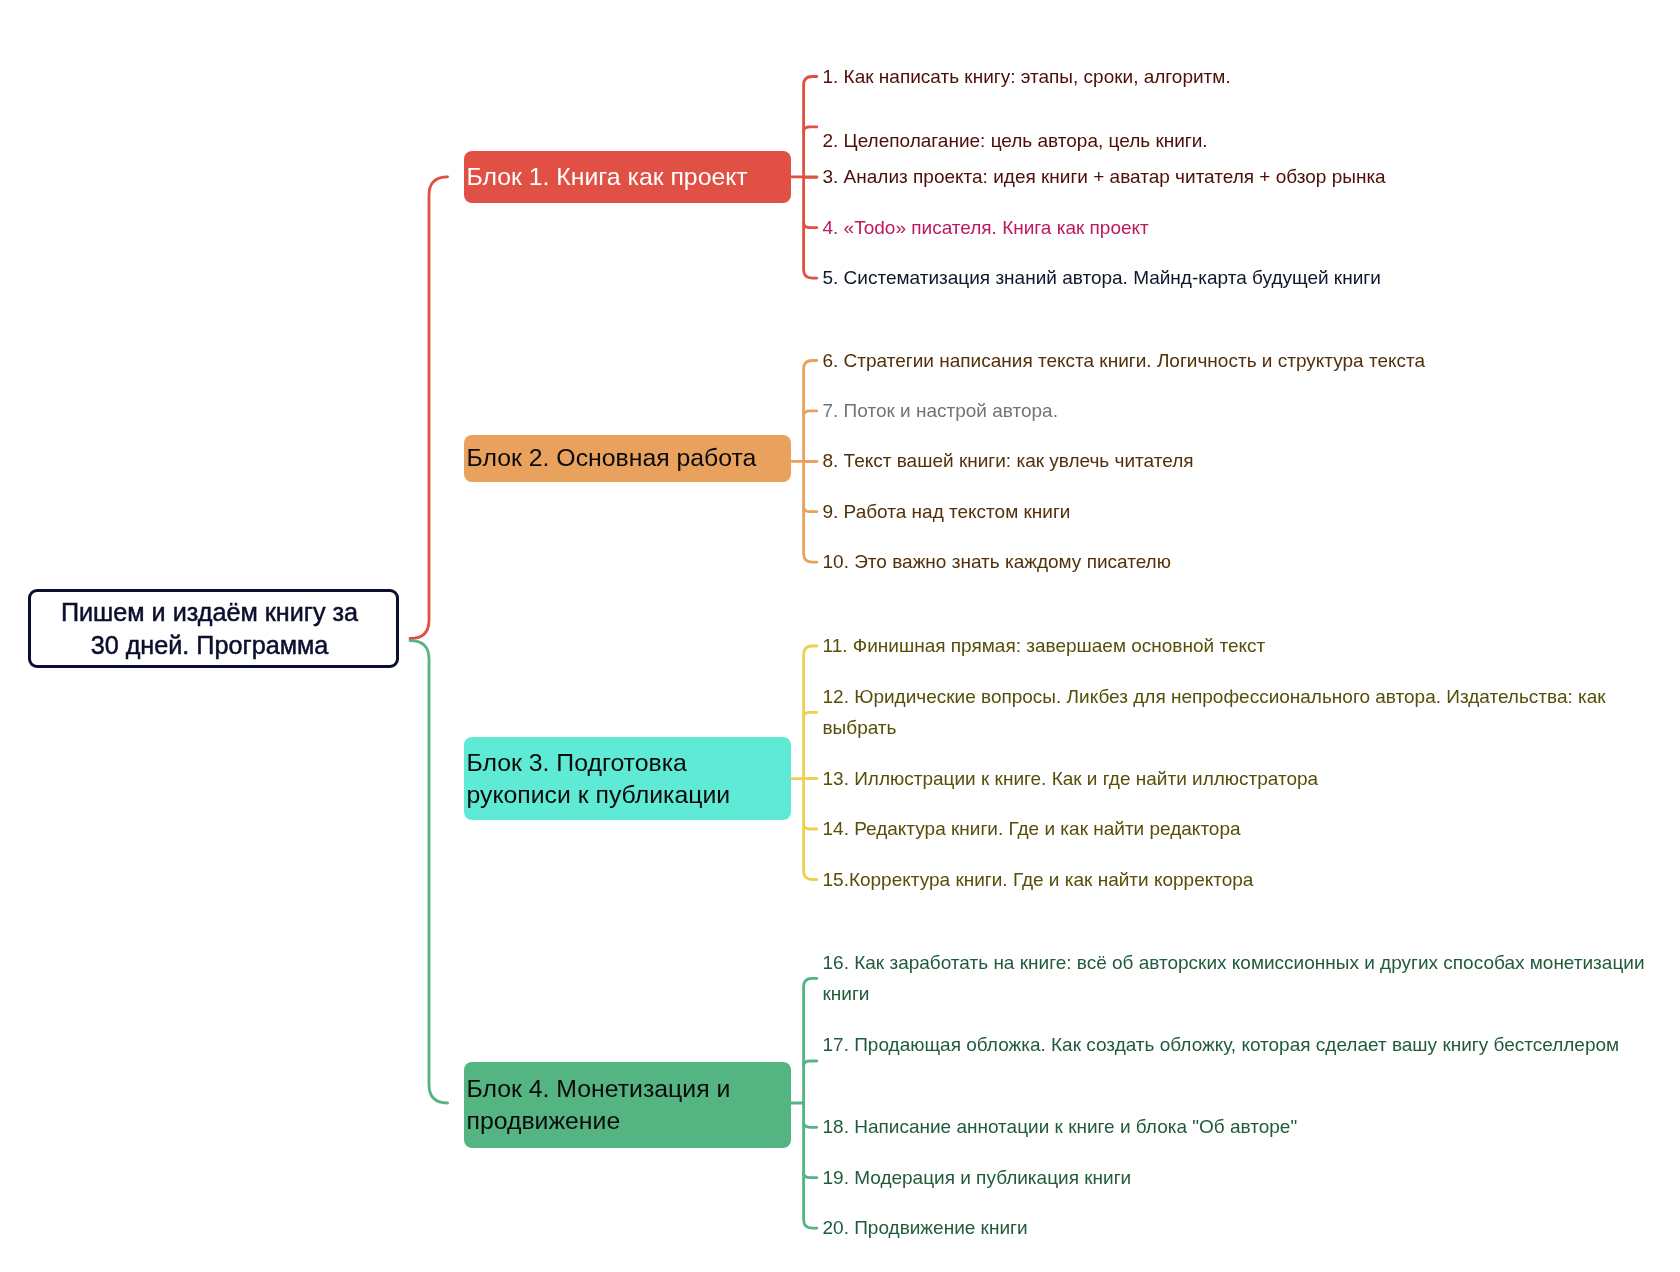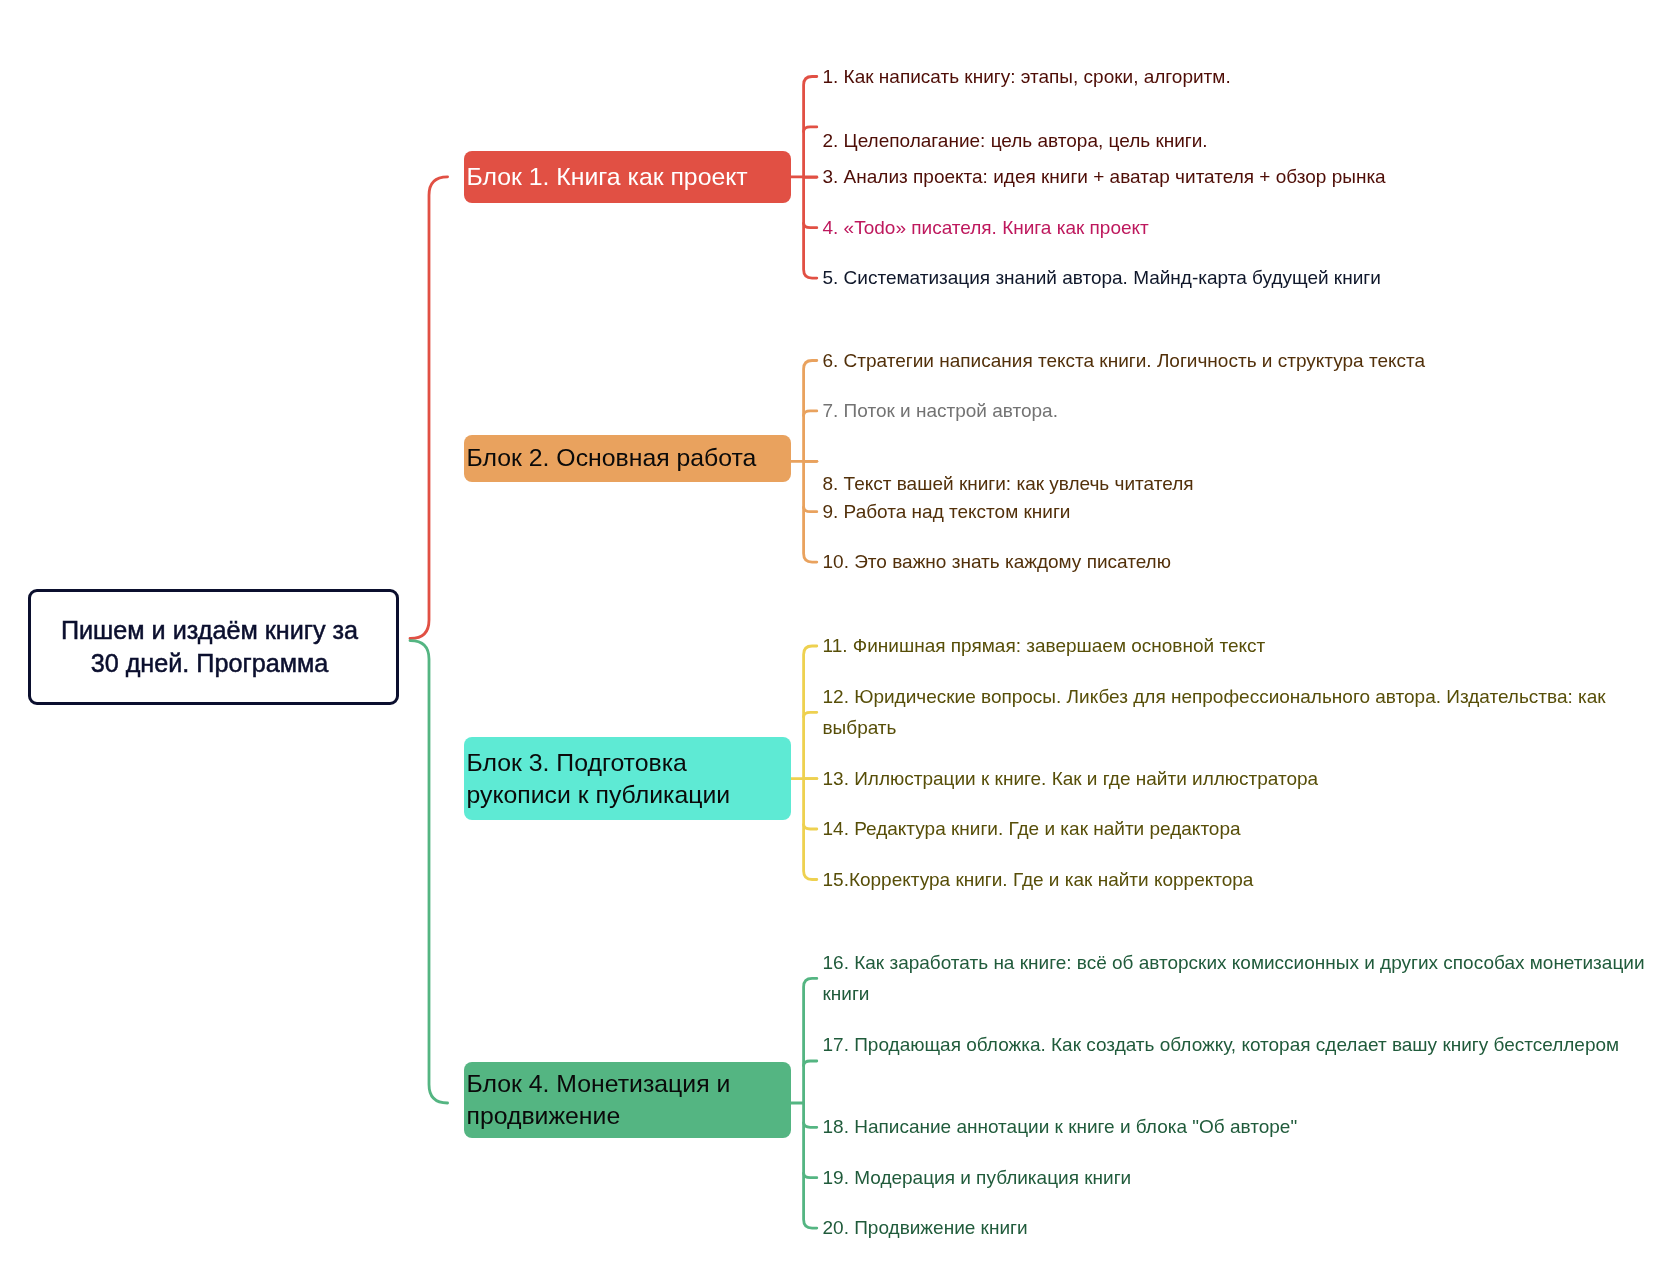--- a/index.html
+++ b/index.html
@@ -4,21 +4,21 @@
 <title>Пишем и издаём книгу за 30 дней. Программа</title>
 <style>
   html,body{margin:0;padding:0;}
   body{width:1680px;height:1272px;background:#ffffff;overflow:hidden;
        font-family:"Liberation Sans","DejaVu Sans",sans-serif;
        -webkit-font-smoothing:antialiased;}
   #canvas{position:relative;width:1680px;height:1272px;
        transform:translateZ(0);backface-visibility:hidden;}
   #connectors{position:absolute;left:0;top:0;width:1680px;height:1272px;}
   .link{fill:none;stroke-width:2.8;stroke-linecap:round;stroke-linejoin:round;}
-  .root-node{position:absolute;left:28px;top:589px;width:371px;height:116px;
+  .root-node{position:absolute;left:28px;top:589px;width:371px;height:79px;
        box-sizing:border-box;border:3.6px solid currentColor;
        border-radius:9px;display:flex;align-items:center;justify-content:center;
        padding-right:8px;text-align:center;font-weight:normal;font-size:25.2px;
        line-height:32.7px;-webkit-text-stroke:0.5px currentColor;}
   .branch-label{position:absolute;left:463.5px;width:327.3px;
        box-sizing:border-box;border-radius:8px;display:flex;align-items:center;
        padding-left:3px;padding-right:8px;font-size:24.8px;line-height:31.8px;}
   .leaf{position:absolute;left:822.5px;width:835.0px;
        font-size:19px;line-height:31.8px;}
 </style>
@@ -68,36 +68,36 @@
       <div class="leaf" style="top: 161.4px; color: rgb(78, 13, 6);">3. Анализ проекта: идея книги + аватар читателя + обзор рынка</div>
       <div class="leaf" style="top: 211.8px; color: #be185d;">4. «Todo» писателя. Книга как проект</div>
       <div class="leaf" style="top: 262.2px; color: #0f172a;">5. Систематизация знаний автора. Майнд-карта будущей книги</div>
     </div>
     <div class="branch">
       <div class="branch-label" style="top: 434.9px; height: 47px; background-color: rgb(233, 162, 94); color: rgb(10, 10, 10);">
         <span>Блок 2. Основная работа</span>
       </div>
       <div class="leaf" style="top: 344.6px; color: rgb(82, 48, 10);">6. Стратегии написания текста книги. Логичность и структура текста</div>
       <div class="leaf" style="top: 395px; color: #737373;">7. Поток и настрой автора.</div>
-      <div class="leaf" style="top: 445.4px; color: rgb(82, 48, 10); margin-top: 23px;">8. Текст вашей книги: как увлечь читателя</div>
+      <div class="leaf" style="top: 445.4px; color: rgb(82, 48, 10);">8. Текст вашей книги: как увлечь читателя</div>
       <div class="leaf" style="top: 495.8px; color: rgb(82, 48, 10);">9. Работа над текстом книги</div>
       <div class="leaf" style="top: 546.2px; color: rgb(82, 48, 10);">10. Это важно знать каждому писателю</div>
     </div>
     <div class="branch">
       <div class="branch-label" style="top: 736.8px; height: 83.7px; background-color: #5eead4; color: rgb(10, 10, 10);">
         <span>Блок 3. Подготовка рукописи к публикации</span>
       </div>
       <div class="leaf" style="top: 630.1px; color: rgb(87, 78, 8);">11. Финишная прямая: завершаем основной текст</div>
       <div class="leaf" style="top: 680.5px; color: rgb(87, 78, 8);">12. Юридические вопросы. Ликбез для непрофессионального автора. Издательства: как выбрать</div>
       <div class="leaf" style="top: 762.8px; color: rgb(87, 78, 8);">13. Иллюстрации к книге. Как и где найти иллюстратора</div>
       <div class="leaf" style="top: 813.1px; color: rgb(87, 78, 8);">14. Редактура книги. Где и как найти редактора</div>
       <div class="leaf" style="top: 863.6px; color: rgb(87, 78, 8);">15.Корректура книги. Где и как найти корректора</div>
     </div>
     <div class="branch">
-      <div class="branch-label" style="top: 1061.8px; height: 76px; background-color: rgb(84, 181, 130); color: rgb(10, 10, 10); align-items: center;">
+      <div class="branch-label" style="top: 1061.8px; height: 86px; background-color: rgb(84, 181, 130); color: rgb(10, 10, 10); align-items: center;">
         <span>Блок 4. Монетизация и продвижение</span>
       </div>
       <div class="leaf" style="top: 946.6px; color: rgb(32, 91, 59);">16. Как заработать на книге: всё об авторских комиссионных и других способах монетизации книги</div>
       <div class="leaf" style="top: 1029.2px; color: rgb(32, 91, 59);">17. Продающая обложка. Как создать обложку, которая сделает вашу книгу бестселлером</div>
       <div class="leaf" style="top: 1111.4px; color: rgb(32, 91, 59);">18. Написание аннотации к книге и блока "Об авторе"</div>
       <div class="leaf" style="top: 1161.8px; color: rgb(32, 91, 59);">19. Модерация и публикация книги</div>
       <div class="leaf" style="top: 1212.2px; color: rgb(32, 91, 59);">20. Продвижение книги</div>
     </div>
   </div>
 

